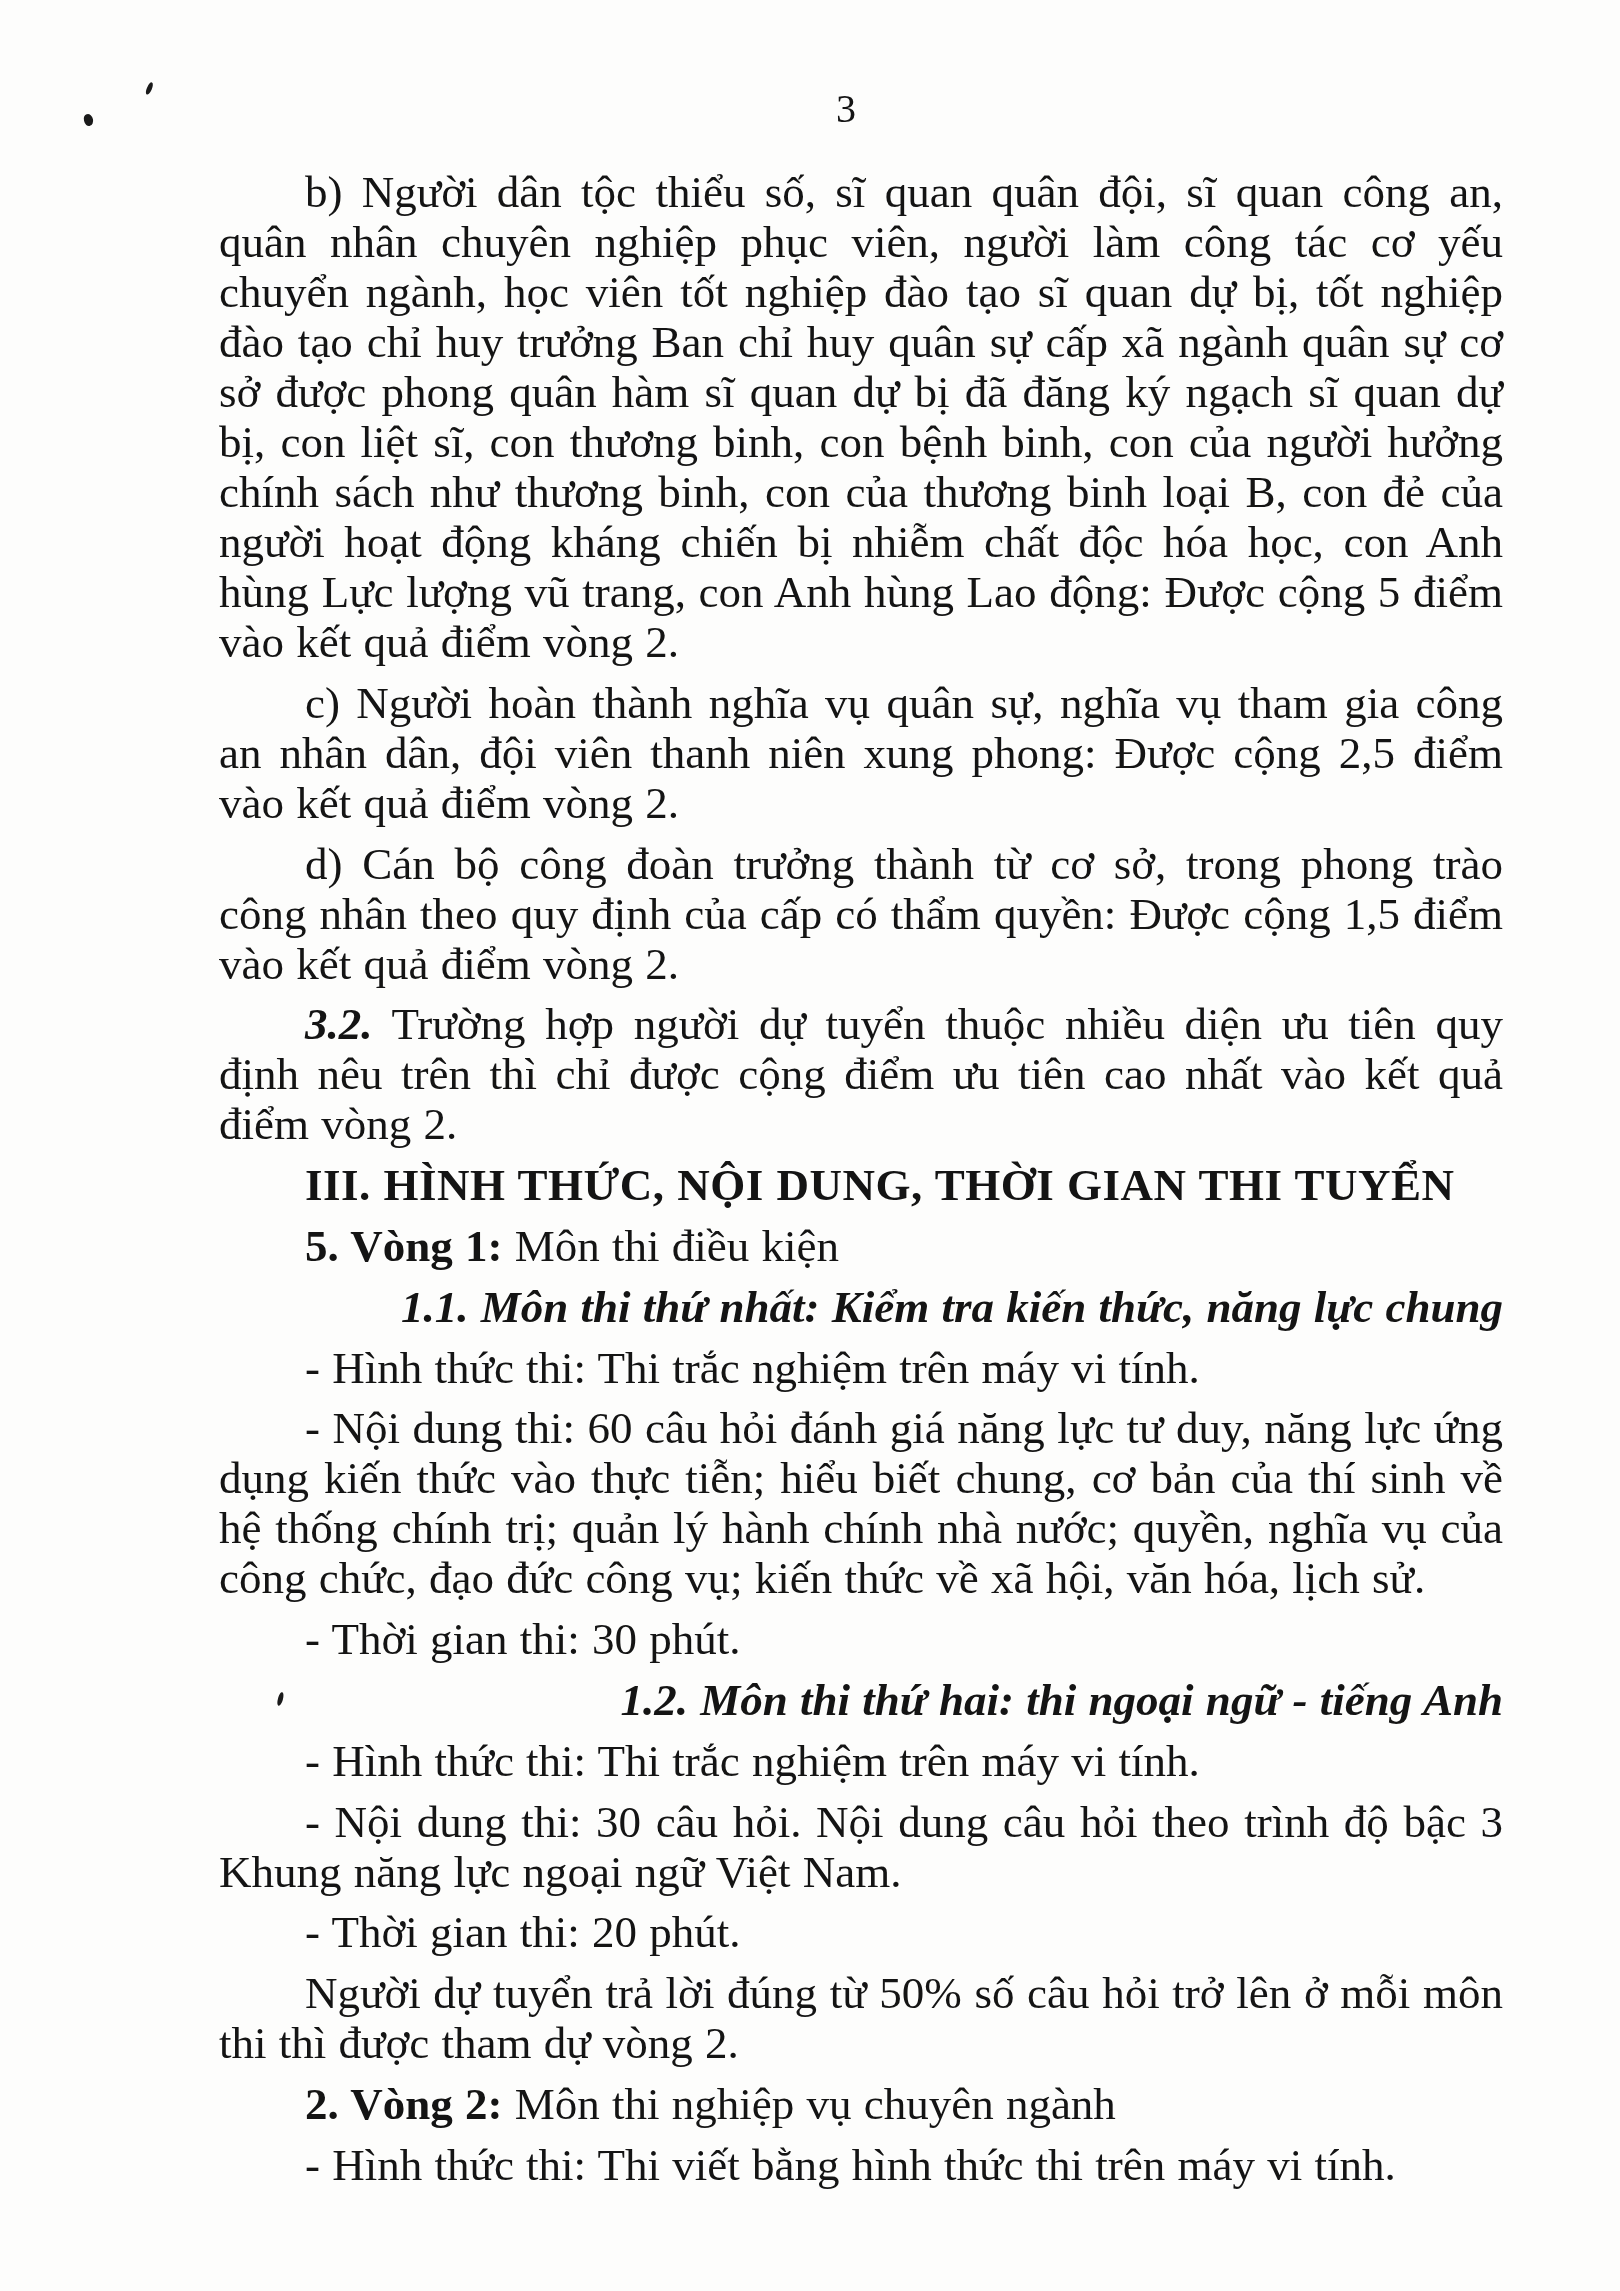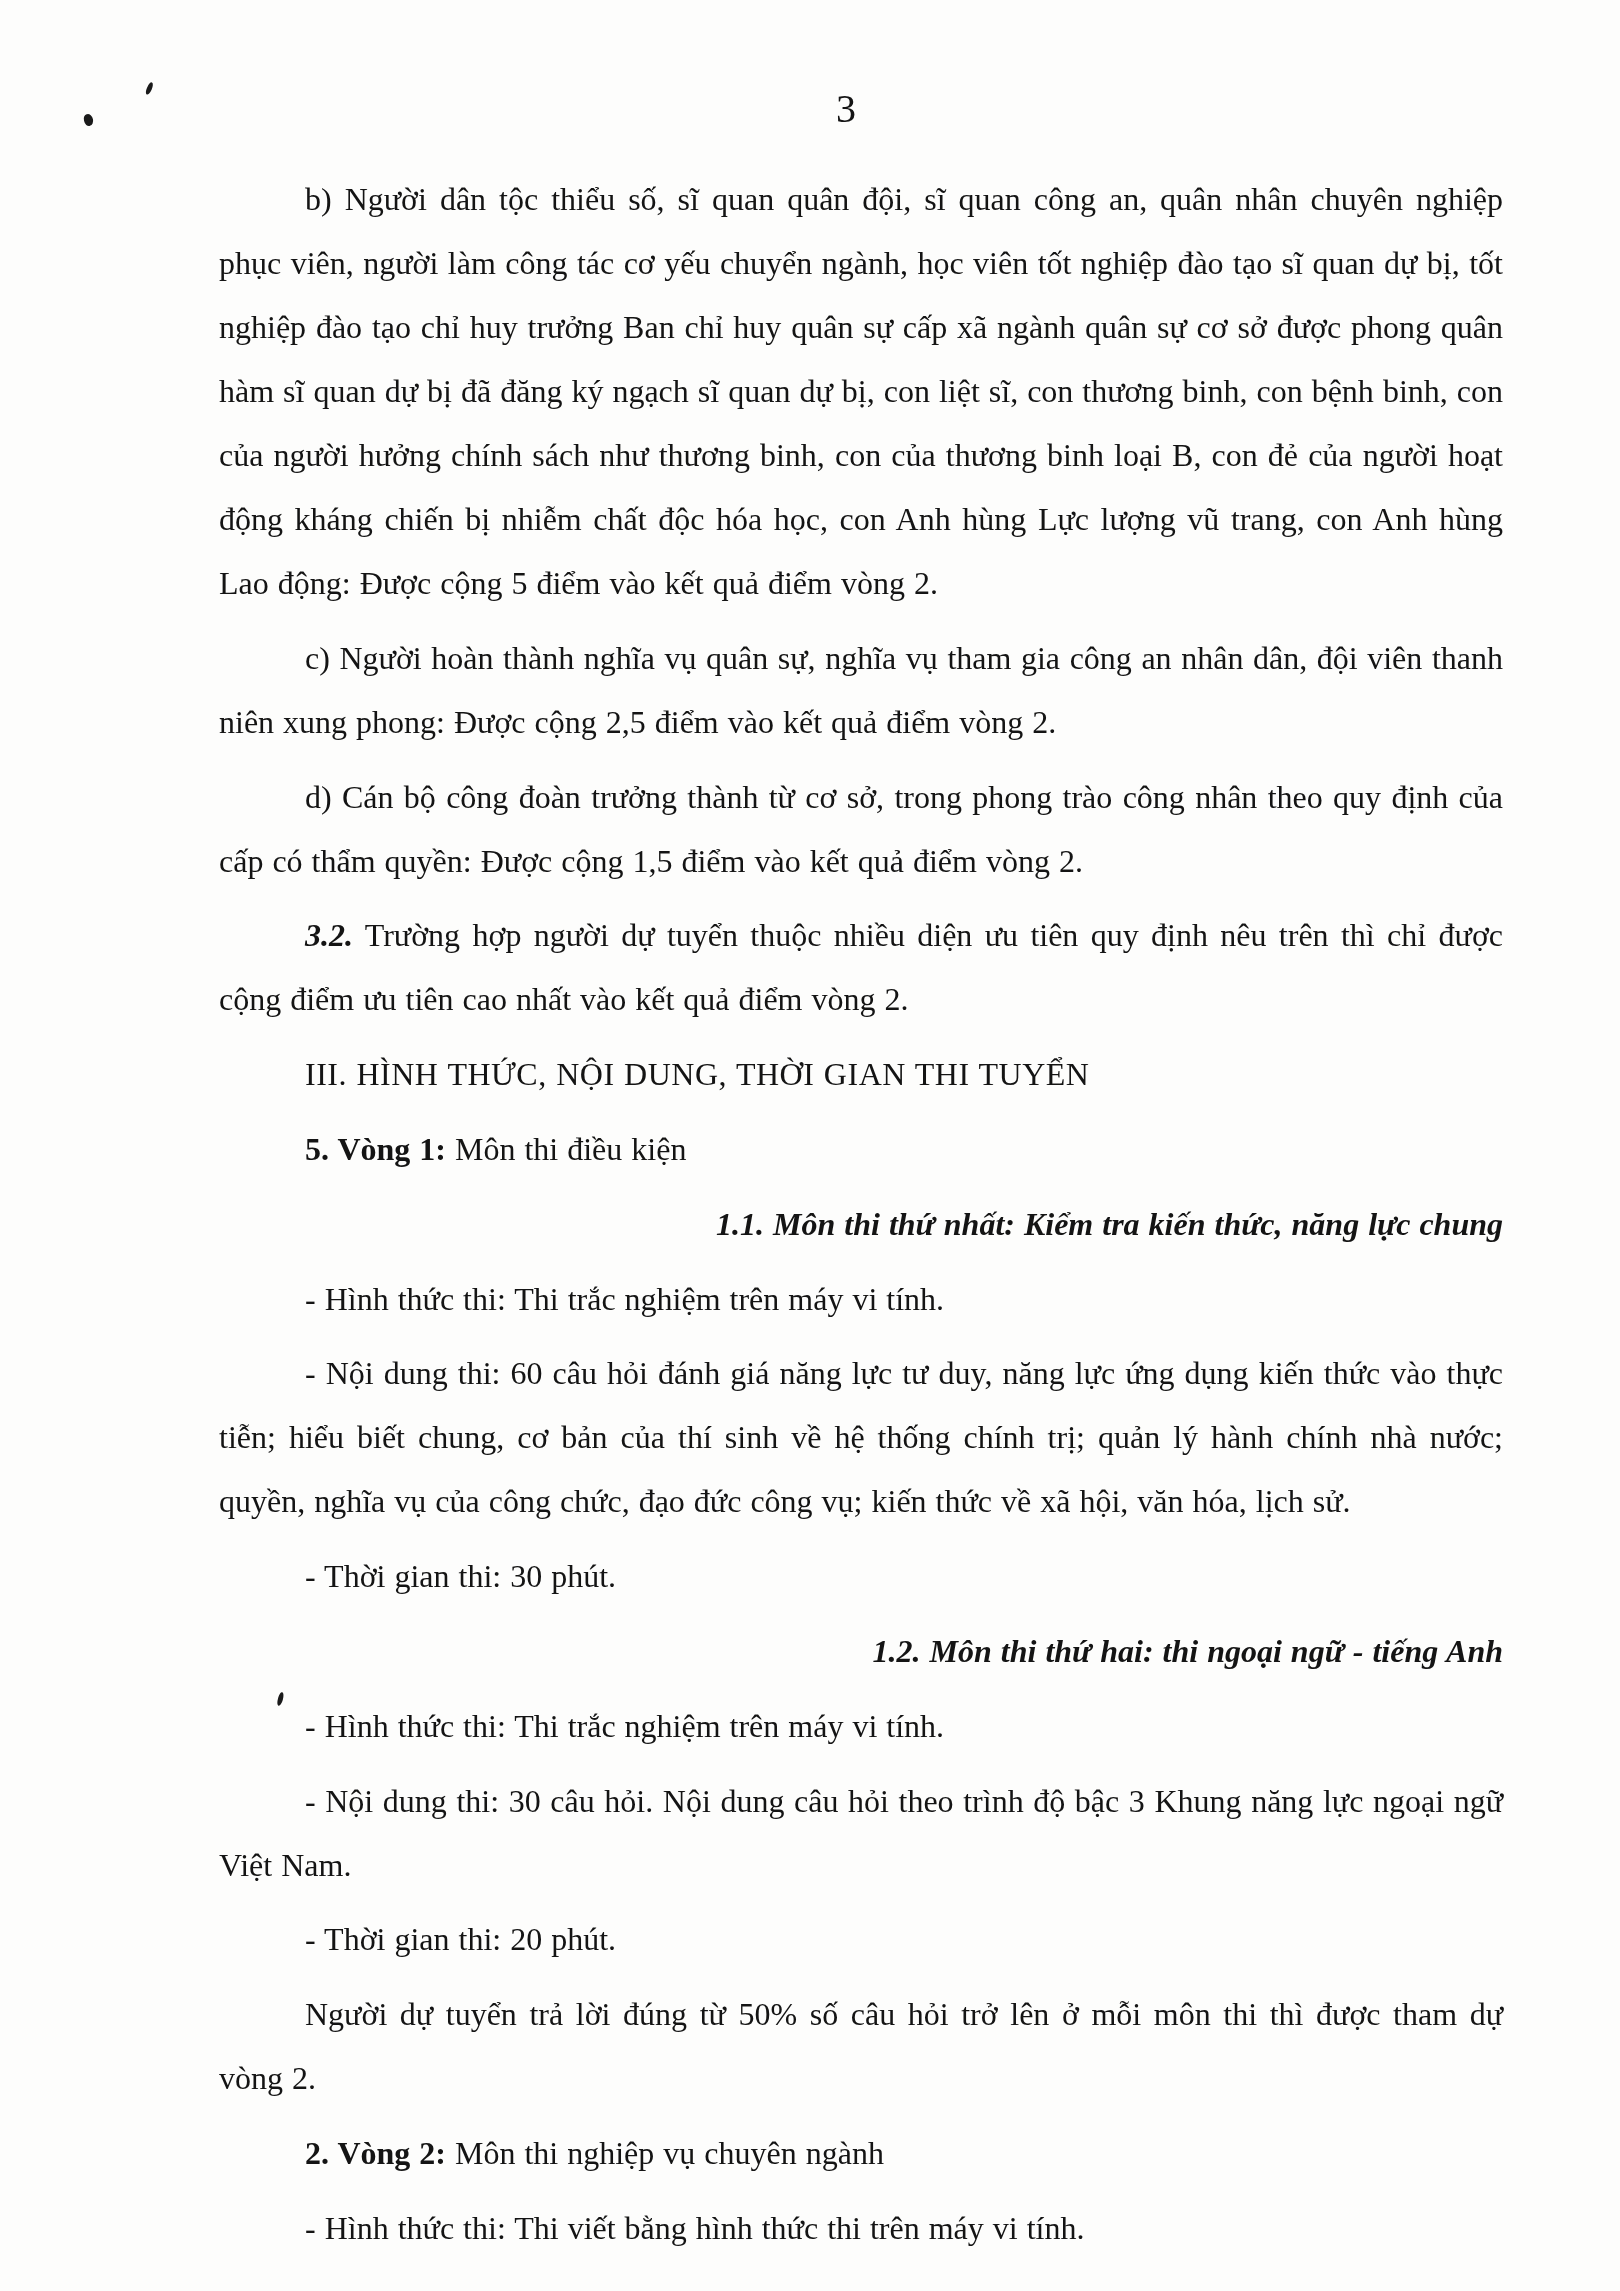--- a/index.html
+++ b/index.html
@@ -29,31 +29,31 @@
     line-height: 50px;
   }
   .content {
     position: absolute;
     top: 167px;
     left: 219px;
     width: 1284px;
   }
   .para {
     margin: 0 0 10.8px 0;
-    font-size: 32px;
-    line-height: 64px;
+    font-size: 45px;
+    line-height: 50px;
     text-indent: 86px;
     word-spacing: 1px;
   }
   .para.justify {
     text-align: justify;
     text-align-last: left;
   }
   .para.heading-bold {
-    font-weight: normal;
+    font-weight: bold;
     letter-spacing: 0.5px;
   }
   .para.heading-bold-italic {
     font-weight: bold;
     font-style: italic;
     text-align: right;
   }
   .lead-bold {
     font-weight: bold;
   }

